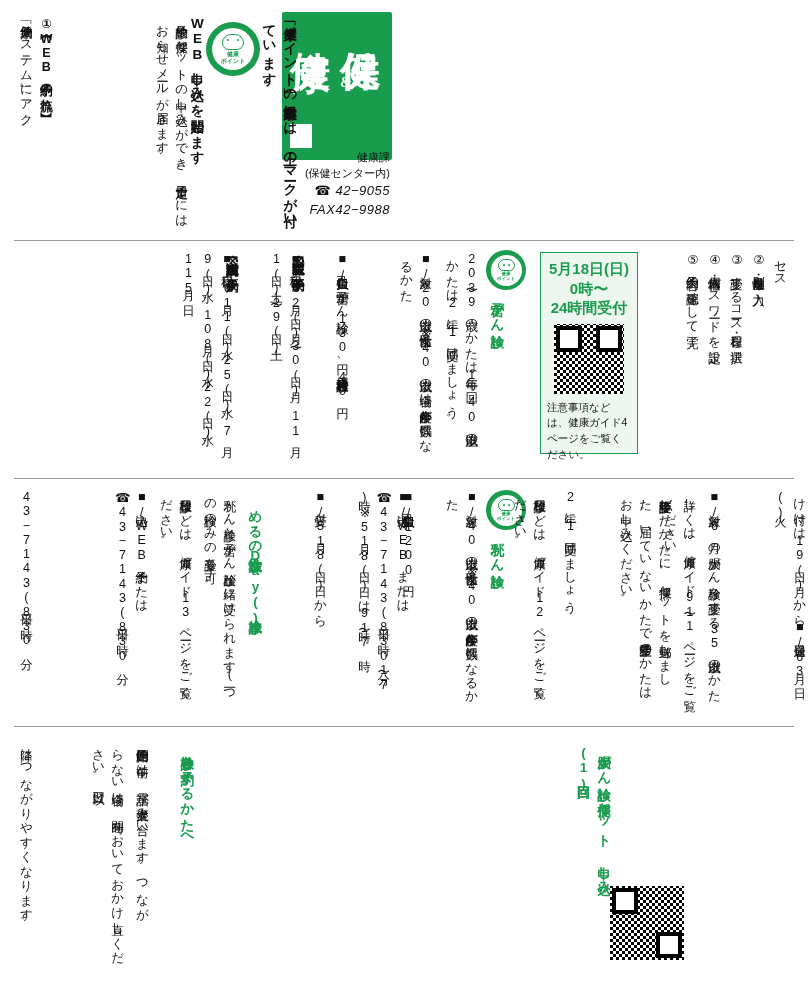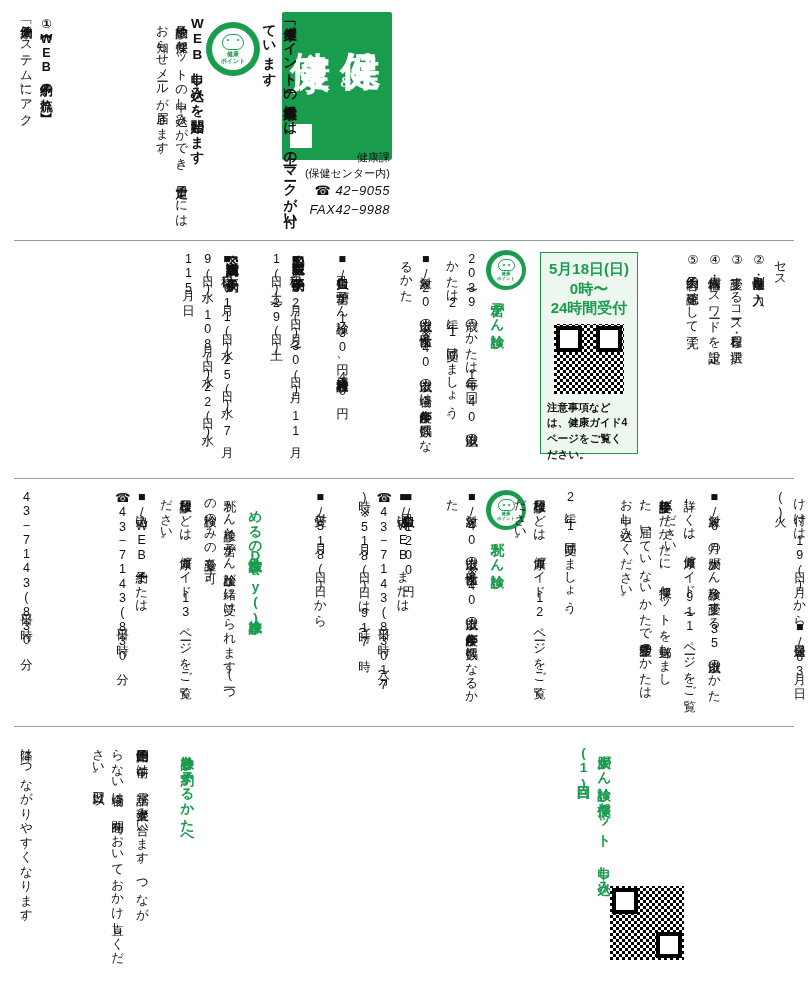--- a/index.html
+++ b/index.html
@@ -112,21 +112,21 @@
     background-blend-mode:difference;
     position:relative;
   }
   .qr:before,.qr:after{
     content:"";position:absolute;width:18px;height:18px;border:4px solid #000;background:#fff;
   }
   .qr:before{left:2px;top:2px;}
   .qr:after{right:2px;top:2px;}
   .qr-note{
     writing-mode:horizontal-tb;
-    font-size:10.5px;line-height:1.5;padding:2px 6px 6px 6px;color:#111;font-weight:bold;
+    font-size:10.5px;line-height:1.5;padding:2px 6px 6px 6px;color:#111;
   }
 
   .qr2{
     position:absolute;
     width:74px;height:74px;
     background:
       repeating-linear-gradient(0deg,#000 0 3px,#fff 3px 6px),
       repeating-linear-gradient(90deg,#000 0 3px,#fff 3px 6px);
     background-blend-mode:difference;
   }

